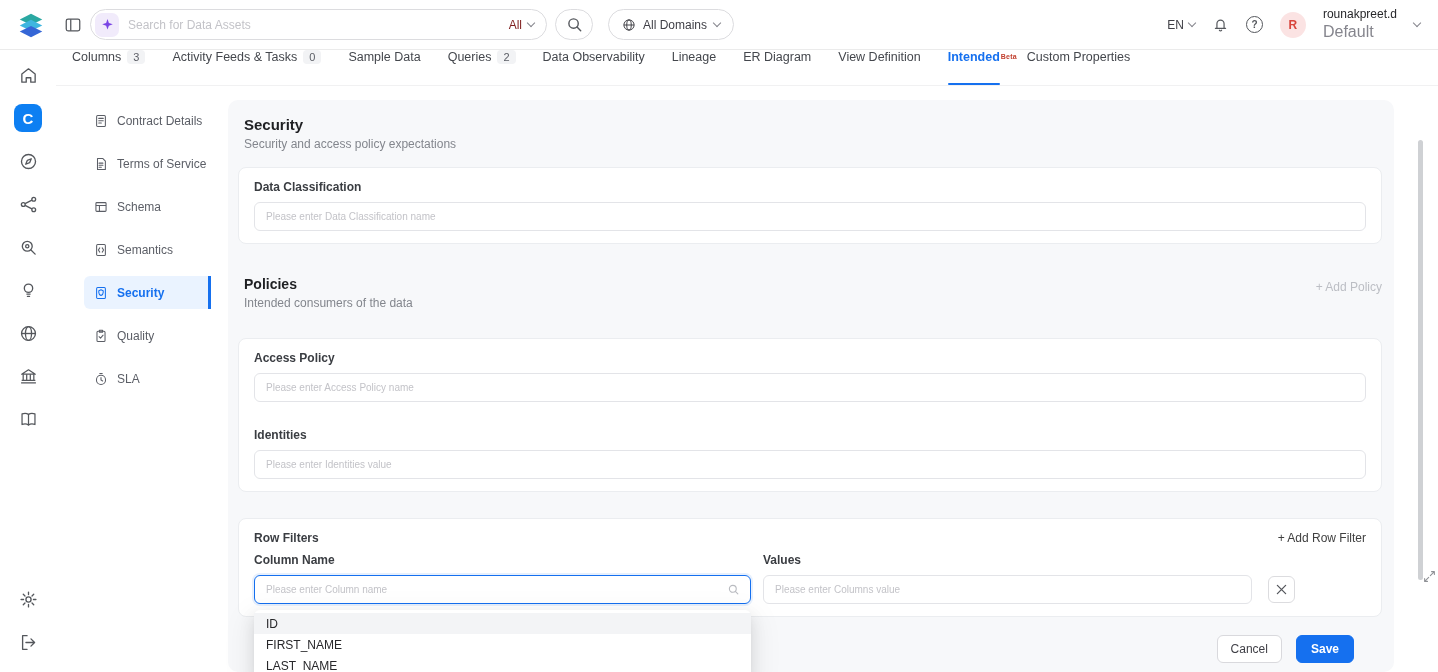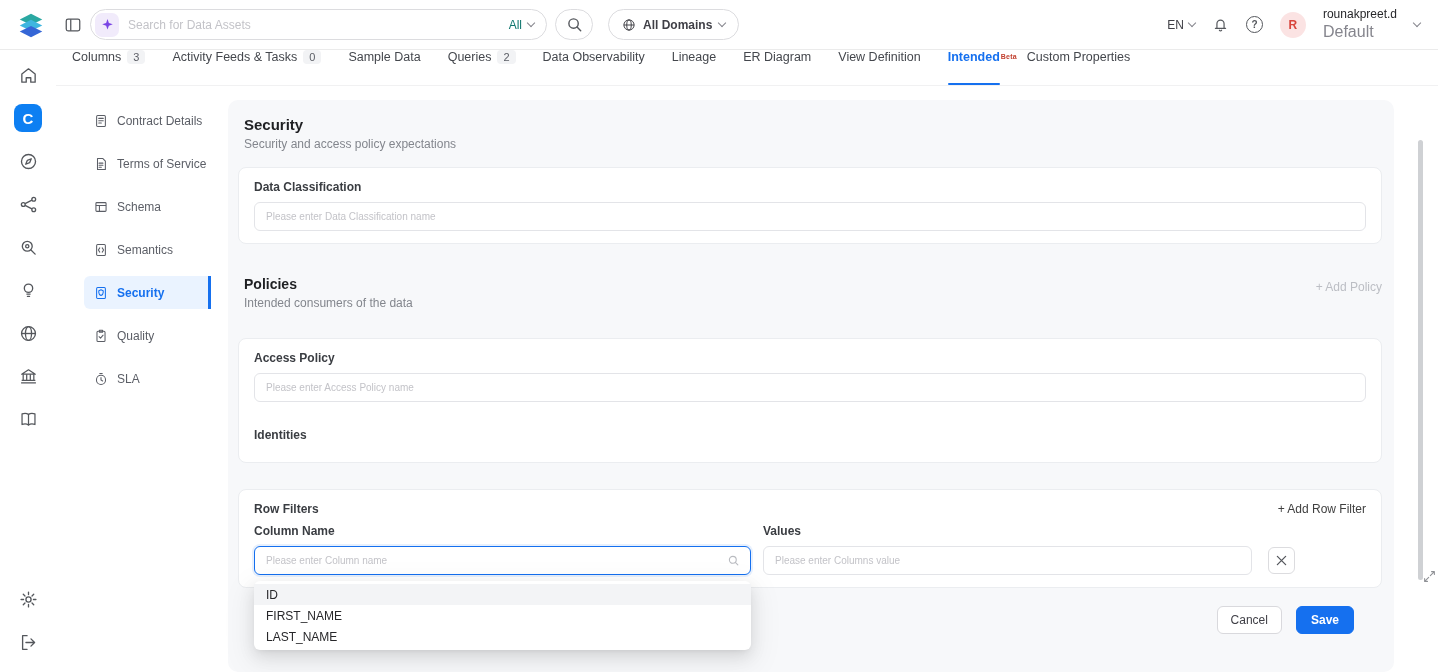--- a/index.html
+++ b/index.html
@@ -10,23 +10,23 @@
 
   
   .topbar{position:absolute;top:0;left:0;width:1438px;height:50px;background:#fff;border-bottom:1px solid #ebebeb;display:flex;align-items:center;padding:0 16px;z-index:30}
   .logo{width:30px;height:30px;margin-right:18px;cursor:pointer}
   .icon-btn{background:none;border:none;display:flex;align-items:center;justify-content:center;color:#54575c;padding:0}
   .chev{width:6px;height:6px;border-right:1.3px solid #85858d;border-bottom:1.3px solid #85858d;transform:rotate(45deg);display:inline-block;margin-top:-3px}
   .searchbar{display:flex;align-items:center;height:31px;width:457px;border:1px solid #dcdcdf;border-radius:16px;padding:0 12px 0 4px;margin-left:8px;background:#fff}
   .sparkle-btn{width:24px;height:24px;border-radius:7px;background:#f1ebfb;display:flex;align-items:center;justify-content:center;border:none}
   .searchbar input{border:none;outline:none;flex:1;font-size:12px;margin-left:9px;color:#27272a;background:transparent;min-width:0}
   .searchbar input::placeholder{color:#c3c3c8}
-  .scope{display:flex;align-items:center;gap:6px;font-size:12px;color:#0f766e;cursor:pointer}
+  .scope{display:flex;align-items:center;gap:6px;font-size:12px;color:#7f1d1d;cursor:pointer}
   .search-pill{width:38px;height:31px;border:1px solid #dcdcdf;border-radius:16px;background:#fff;margin-left:8px;display:flex;align-items:center;justify-content:center;color:#54575c}
-  .domains{display:flex;align-items:center;gap:7px;height:31px;border:1px solid #dcdcdf;border-radius:16px;padding:0 13px;margin-left:15px;font-size:12px;font-weight:700;color:#3f3f46;cursor:pointer;background:#fff}
+  .domains{display:flex;align-items:center;gap:7px;height:31px;border:1px solid #dcdcdf;border-radius:16px;padding:0 13px;margin-left:15px;font-size:12px;font-weight:400;color:#3f3f46;cursor:pointer;background:#fff}
   .top-right{margin-left:auto;display:flex;align-items:center;gap:17px;padding-right:2px}
   .lang{display:flex;align-items:center;gap:5px;font-size:12px;color:#3f3f46;cursor:pointer}
   .help-circle{width:17px;height:17px;border:1.4px solid #54575c;border-radius:50%;display:flex;align-items:center;justify-content:center;font-size:10px;font-weight:700;color:#54575c;cursor:pointer;background:#fff}
   .avatar{width:26px;height:26px;border-radius:50%;background:#fbe3e3;color:#d8453c;font-size:12px;font-weight:700;display:flex;align-items:center;justify-content:center;cursor:pointer}
   .user-meta{line-height:1.25;cursor:pointer}
   .user-name{font-size:12px;color:#27272a}
   .user-team{font-size:16px;color:#85858d}
 
   
   .rail{position:absolute;top:50px;left:0;width:56px;height:622px;background:#fff;display:flex;flex-direction:column;align-items:center;padding:8px 0 4px;z-index:20}
@@ -343,20 +343,23 @@
       </div>
       <span class="link-disabled">+ Add Policy</span>
     </div>
 
     <div class="card" style="margin-top:28px">
       <div class="field-label">Access Policy</div>
       <div class="tinput">
         <input placeholder="Please enter Access Policy name" style="">
       </div>
       <div class="field-label field-gap">Identities</div>
+      <div class="tinput">
+        <input placeholder="Please enter Identities value" style="">
+      </div>
     </div>
 
     <div class="card" style="margin-top:26px">
       <div class="rf-head">
         <span class="rf-title">Row Filters</span>
         <span class="link-blue">+ Add Row Filter</span>
       </div>
       <div class="rf-grid">
         <div class="rf-col-left">
           <div class="field-label">Column Name</div>

